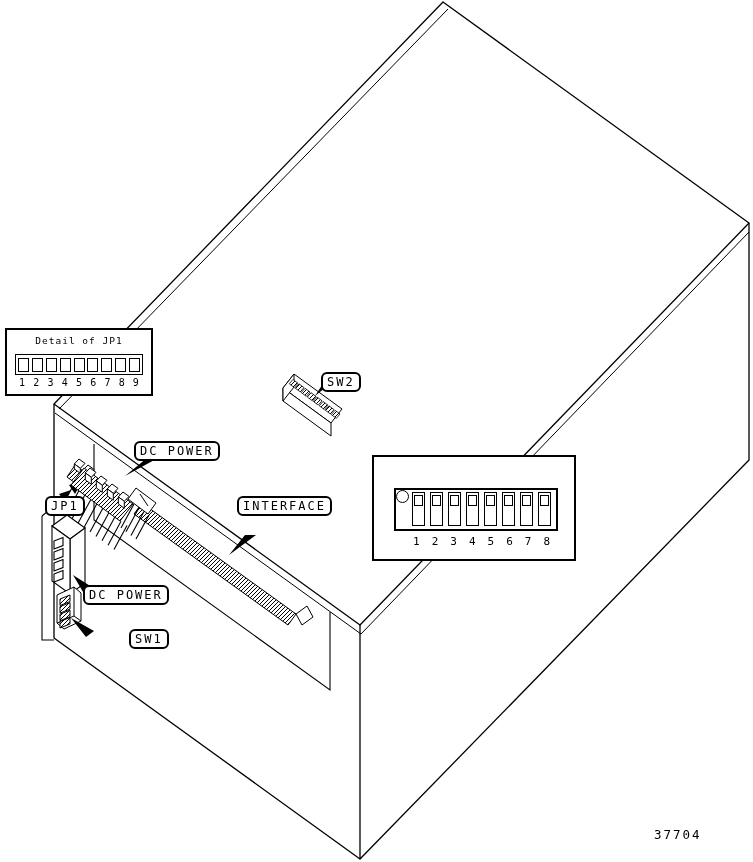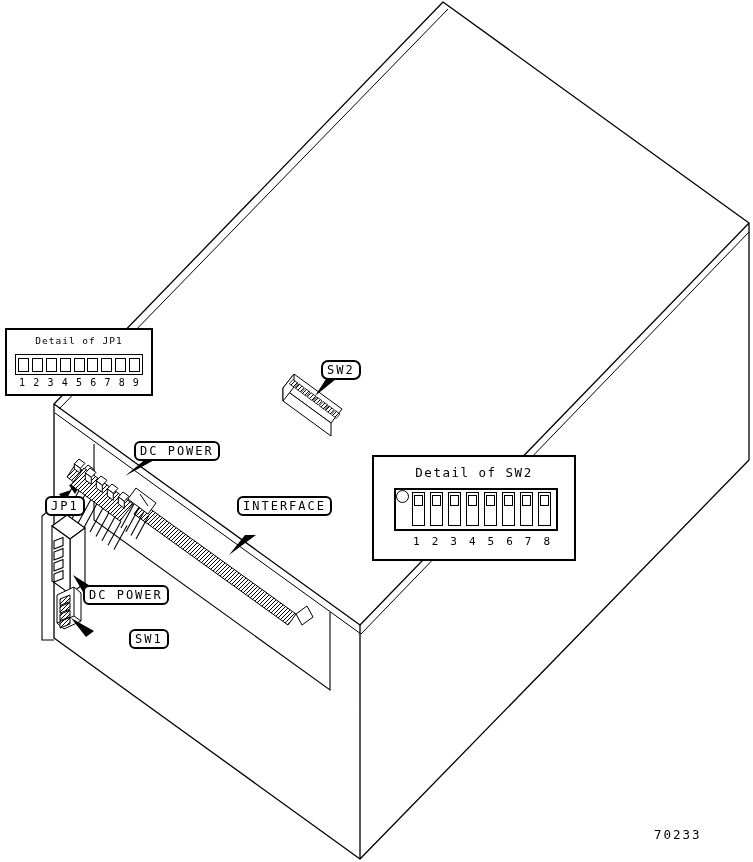--- a/index.html
+++ b/index.html
@@ -2,21 +2,21 @@
 <html><head>
 <meta charset="utf-8">
 <style>
   html,body{margin:0;padding:0;background:#fff;}
   #stage{position:relative;width:753px;height:862px;background:#fff;overflow:hidden;
          font-family:"DejaVu Sans Mono","Liberation Mono",monospace;color:#000;}
   #linework{position:absolute;left:0;top:0;}
   .callout{position:absolute;background:#fff;border:2.5px solid #000;border-radius:6px;
            display:flex;align-items:center;justify-content:center;white-space:nowrap;
            font-size:12px;letter-spacing:2px;padding:1px 4px;box-sizing:border-box;height:20px;}
-  #co-sw2{left:321px;top:360px;border-radius:7px;}
+  #co-sw2{left:321px;top:372px;}
   #co-dc-top{left:134px;top:441px;}
   #co-jp1{left:45px;top:496px;}
   #co-interface{left:237px;top:496px;}
   #co-dc-side{left:83px;top:585px;}
   #co-sw1{left:83px;top:629px;margin-left:46px;}
   .detailbox{position:absolute;background:#fff;border:2px solid #000;box-sizing:border-box;}
   #detail-jp1{left:5px;top:328px;width:148px;height:68px;}
   #detail-jp1 .dtitle{margin-top:5px;text-align:center;font-size:9.5px;letter-spacing:1px;}
   #detail-jp1 .conn{position:absolute;left:8px;top:24px;width:128px;height:21px;
                     border:1.5px solid #000;box-sizing:border-box;display:flex;align-items:center;padding:0 1px;}
@@ -211,21 +211,20 @@
     <span>4</span>
     <span>5</span>
     <span>6</span>
     <span>7</span>
     <span>8</span>
     <span>9</span>
   </div>
 </div>
 
 <div class="detailbox" id="detail-sw2">
-  <div class="dtitle">Detail of SW2</div>
   <div class="conn">
     <div class="cell">
           <div class="dip">
             <div class="act"></div>
           </div>
         </div>
     <div class="cell">
           <div class="dip">
             <div class="act"></div>
           </div>
@@ -267,15 +266,15 @@
     <span>2</span>
     <span>3</span>
     <span>4</span>
     <span>5</span>
     <span>6</span>
     <span>7</span>
     <span>8</span>
   </div>
 </div>
 
-<div id="fignum">70233</div>
+<div id="fignum">37704</div>
 
 </div>
 
 </body></html>

